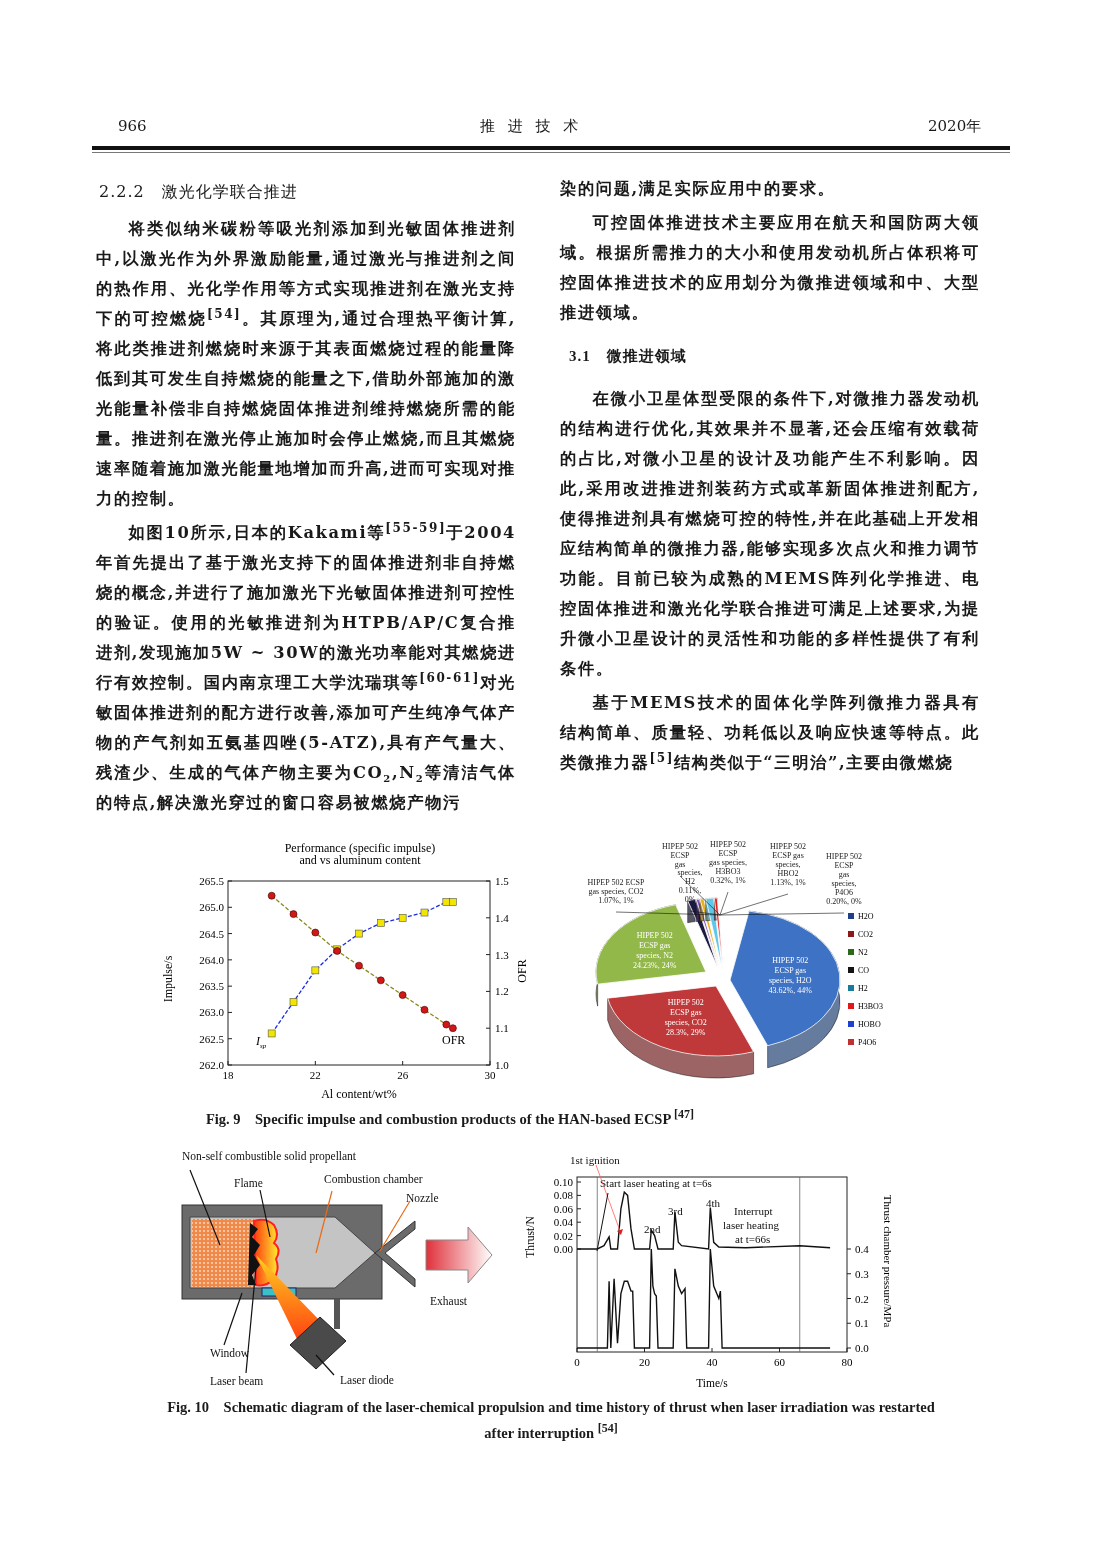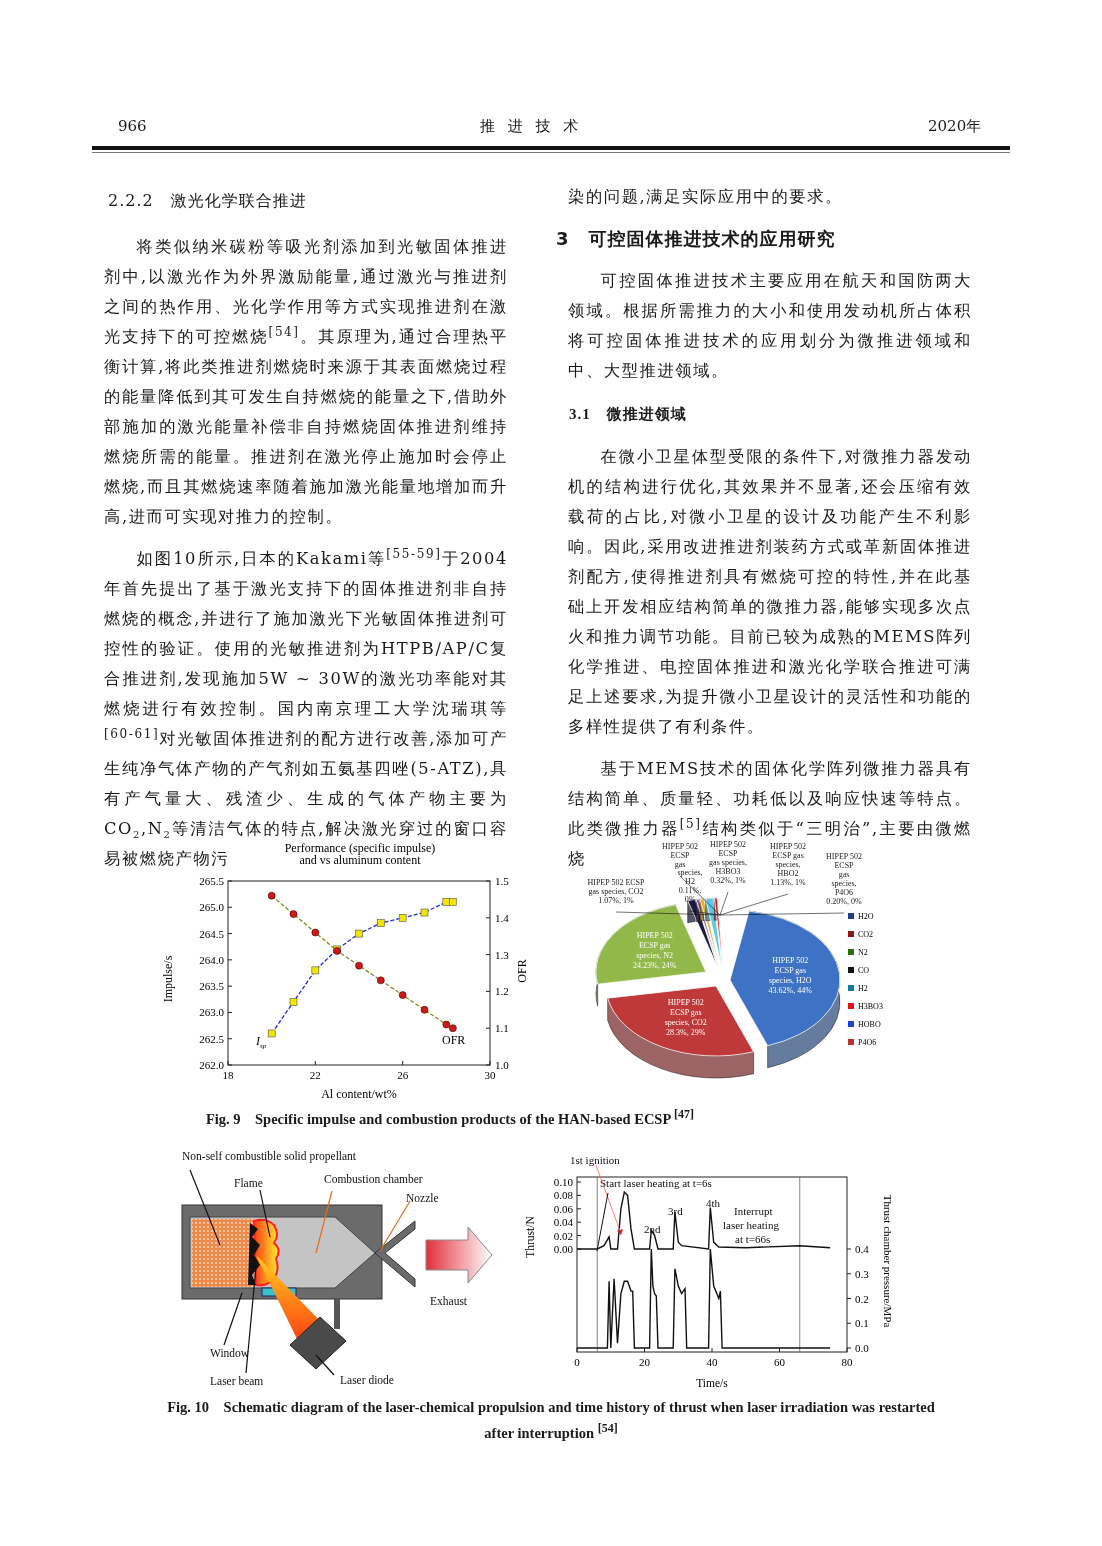--- a/index.html
+++ b/index.html
@@ -3,23 +3,23 @@
 <meta charset="utf-8">
 <style>
   html, body { margin: 0; padding: 0; background: #ffffff; }
   body { width: 1102px; height: 1546px; position: relative; overflow: hidden;
          font-family: "DejaVu Serif", "Liberation Serif", serif; color: #1a1a1a; }
   .abs { position: absolute; }
   .runhead { top: 117px; font-size: 15px; text-align: center; }
   .rule-thick { left: 92px; top: 146px; width: 918px; height: 4px; background: #111; }
   .rule-thin { left: 92px; top: 152px; width: 918px; height: 1px; background: #777; }
   .col { width: 428px; font-size: 16.3px; line-height: 30px; letter-spacing: 1.6px; text-align: justify; }
-  .col p { margin: 12px; text-indent: 2em; }
+  .col p { margin: 4px; text-indent: 2em; font-weight: bold; }
   .col p.noind { text-indent: 0; }
-  .h3 { font-size: 16px; margin: 16px; letter-spacing: 1px; }
+  .h3 { font-size: 16px; margin: 7px; letter-spacing: 1px; }
   .h1 { font-family: "DejaVu Sans", "Liberation Sans", sans-serif; font-weight: bold; font-size: 18px; margin: 12px 0 12px 0; letter-spacing: 1px; }
   .h2 { font-family: Liberation Serif, serif; font-weight: bold; font-size: 15px; margin: 13px; letter-spacing: 1px; }
   sup { font-size: 12px; line-height: 0; vertical-align: 6px; }
   sub { font-size: 10px; line-height: 0; }
   .caption { font-family: "Liberation Serif", serif; font-weight: bold; font-size: 14.5px; text-align: center; }
   svg text { font-family: "Liberation Serif", serif; }
 </style>
 </head>
 <body>
 
@@ -30,21 +30,20 @@
 <div class="abs rule-thin"></div>
 
 <div class="abs col" style="left:92px; top:170px;">
   <div class="h3">2.2.2　激光化学联合推进</div>
   <p><span>将类似纳米碳粉等吸光剂添加到光敏固体推进剂中,以激光作为外界激励能量,通过激光与推进剂之间的热作用、光化学作用等方式实现推进剂在激光支持下的可控燃烧</span><sup>[54]</sup><span>。其原理为,通过合理热平衡计算,将此类推进剂燃烧时来源于其表面燃烧过程的能量降低到其可发生自持燃烧的能量之下,借助外部施加的激光能量补偿非自持燃烧固体推进剂维持燃烧所需的能量。推进剂在激光停止施加时会停止燃烧,而且其燃烧速率随着施加激光能量地增加而升高,进而可实现对推力的控制。</span></p>
   <p><span>如图10所示,日本的Kakami等</span><sup>[55-59]</sup><span>于2004年首先提出了基于激光支持下的固体推进剂非自持燃烧的概念,并进行了施加激光下光敏固体推进剂可控性的验证。使用的光敏推进剂为HTPB/AP/C复合推进剂,发现施加5W ~ 30W的激光功率能对其燃烧进行有效控制。国内南京理工大学沈瑞琪等</span><sup>[60-61]</sup><span>对光敏固体推进剂的配方进行改善,添加可产生纯净气体产物的产气剂如五氨基四唑(5-ATZ),具有产气量大、残渣少、生成的气体产物主要为CO</span><sub>2</sub><span>,N</span><sub>2</sub><span>等清洁气体的特点,解决激光穿过的窗口容易被燃烧产物污</span></p>
 </div>
 
 <div class="abs col" style="left:556px; top:170px;">
   <p class="noind">染的问题,满足实际应用中的要求。</p>
-  <div class="h1">3　可控固体推进技术的应用研究</div>
   <p>可控固体推进技术主要应用在航天和国防两大领域。根据所需推力的大小和使用发动机所占体积将可控固体推进技术的应用划分为微推进领域和中、大型推进领域。</p>
   <div class="h2">3.1　微推进领域</div>
   <p>在微小卫星体型受限的条件下,对微推力器发动机的结构进行优化,其效果并不显著,还会压缩有效载荷的占比,对微小卫星的设计及功能产生不利影响。因此,采用改进推进剂装药方式或革新固体推进剂配方,使得推进剂具有燃烧可控的特性,并在此基础上开发相应结构简单的微推力器,能够实现多次点火和推力调节功能。目前已较为成熟的MEMS阵列化学推进、电控固体推进和激光化学联合推进可满足上述要求,为提升微小卫星设计的灵活性和功能的多样性提供了有利条件。</p>
   <p><span>基于MEMS技术的固体化学阵列微推力器具有结构简单、质量轻、功耗低以及响应快速等特点。此类微推力器</span><sup>[5]</sup><span>结构类似于“三明治”,主要由微燃烧</span></p>
 </div>
 
 <svg class="abs" style="left:160px; top:835px;" width="380" height="270">
   <text id="c1-t1" x="200" y="17" font-size="12" text-anchor="middle">Performance (specific impulse)</text>
   <text id="c1-t2" x="200" y="29" font-size="12" text-anchor="middle">and vs aluminum content</text>
   <rect x="68" y="46" width="262" height="184" fill="none" stroke="#222" stroke-width="1"></rect>

